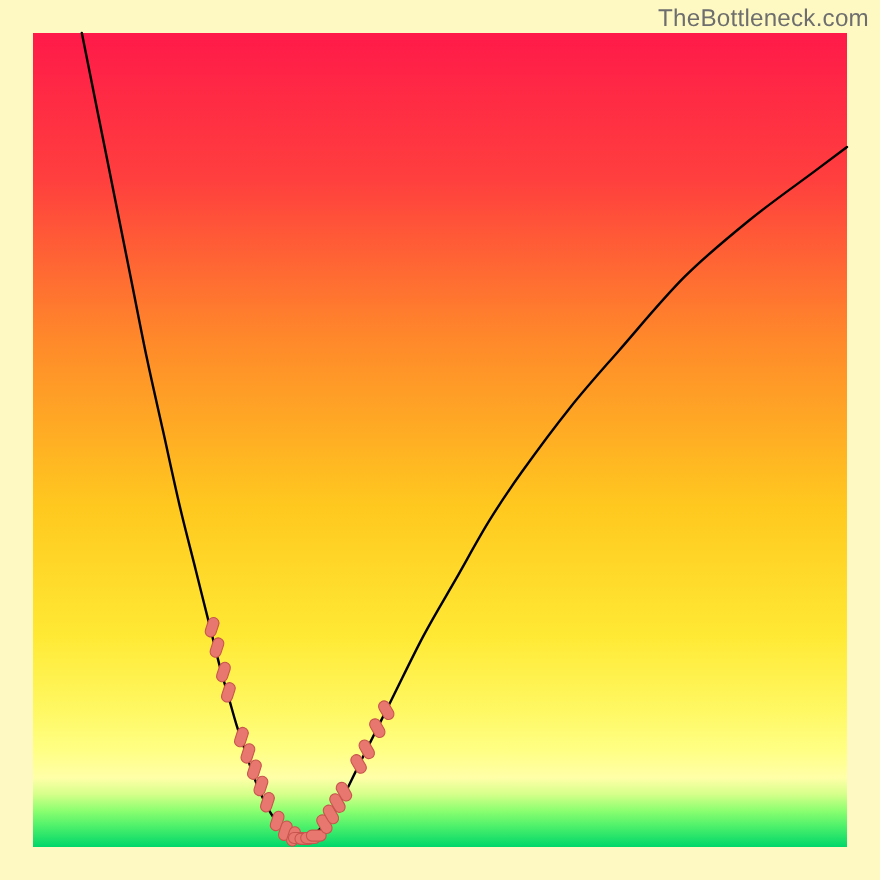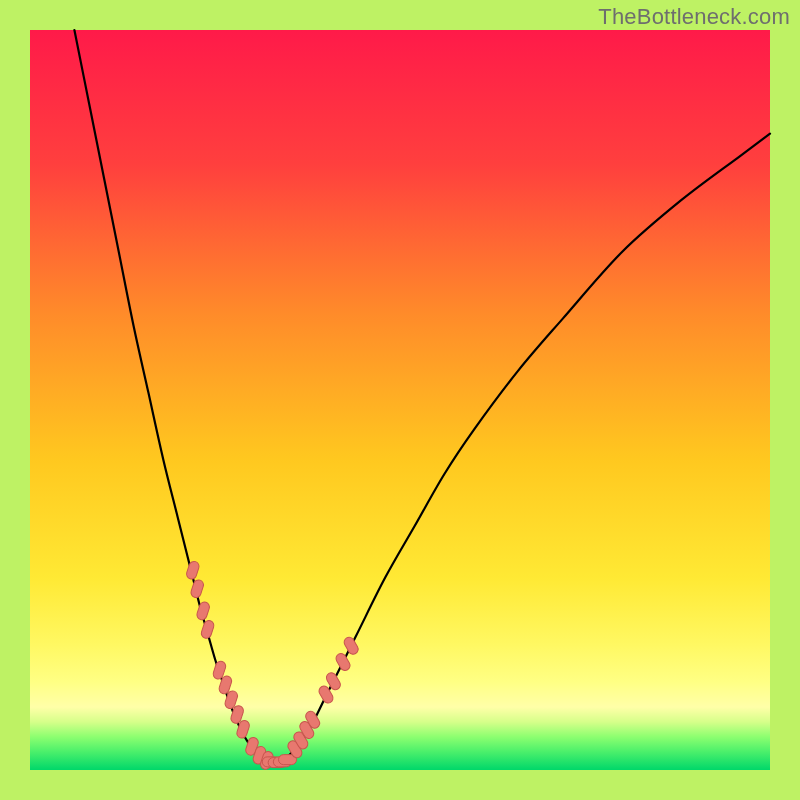--- a/index.html
+++ b/index.html
@@ -10,21 +10,21 @@
     background: #000;
     overflow: hidden;
     font-family: Arial, Helvetica, sans-serif;
   }
   .frame {
     position: absolute;
     left: 0;
     top: 0;
     width: 800px;
     height: 800px;
-    background: #bef264;
+    background: #fef9c3;
   }
   .watermark {
     position: absolute;
     top: 4px;
     right: 10px;
     color: #6e6e6e;
     font-size: 22px;
     letter-spacing: 0.2px;
     font-weight: 400;
     z-index: 50;

